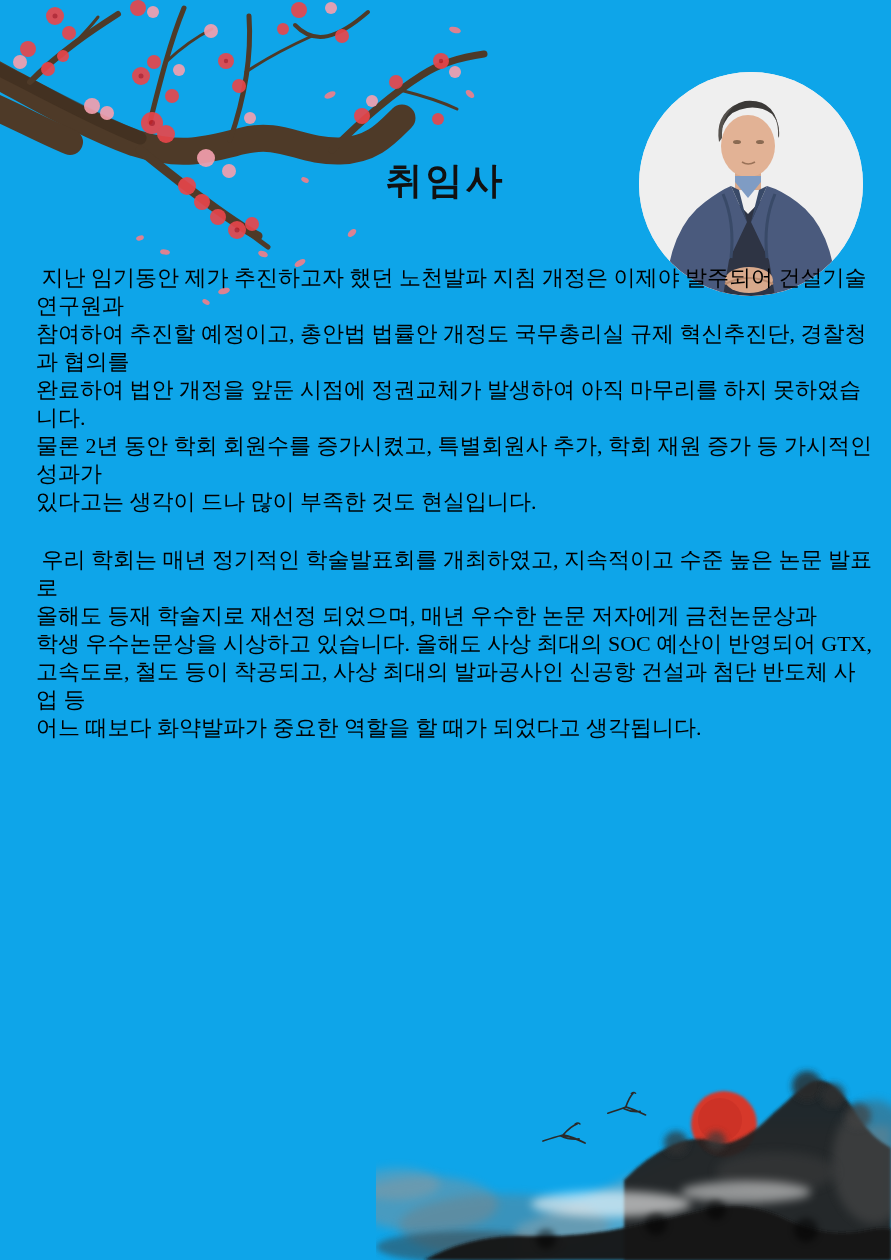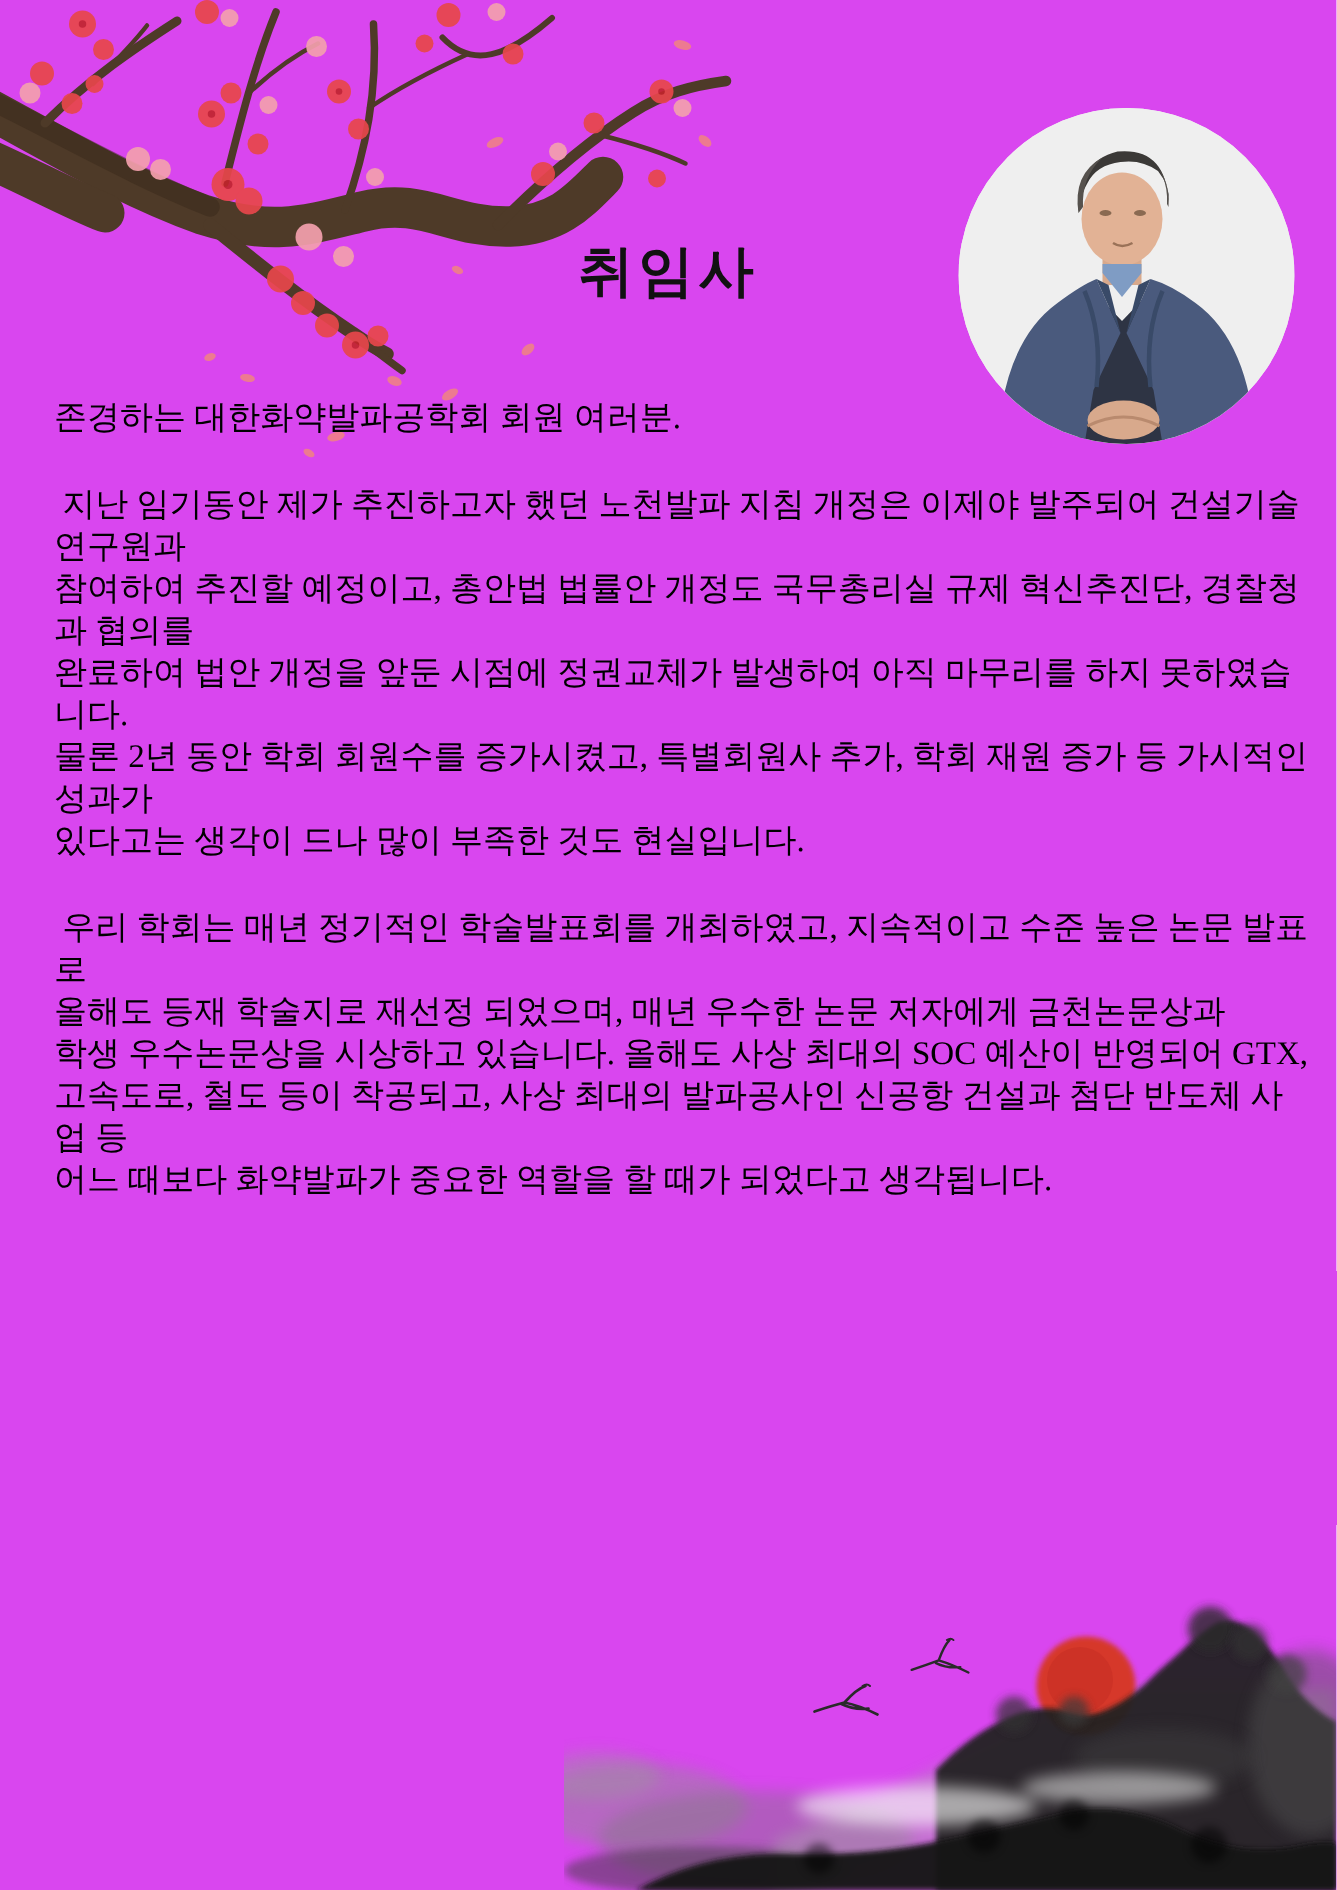--- a/index.html
+++ b/index.html
@@ -1,19 +1,19 @@
 <!DOCTYPE html>
 <html><head>
 <meta charset="utf-8">
 <style>
   html,body{margin:0;padding:0;background:#ffffff;}
   .page{
     position:relative;
     width:891px;height:1260px;
-    background:#d946ef;
+    background:#0ea5e9;
     overflow:hidden;
     font-family:"Liberation Serif","DejaVu Serif",serif;
     color:#000;
   }
   .blossom-deco{position:absolute;left:0;top:0;width:500px;height:345px;pointer-events:none;}
   .doc-title{
     position:absolute;left:0;top:156px;width:891px;
     text-align:center;
     font-size:37px;font-weight:700;letter-spacing:3px;
     color:#111;
@@ -152,21 +152,20 @@
 
       <path d="M84,122 Q96,150 92,186" stroke="#394a68" stroke-width="3" fill="none"></path>
       <path d="M136,122 Q124,150 128,186" stroke="#394a68" stroke-width="3" fill="none"></path>
 
       <ellipse cx="110" cy="208" rx="24" ry="13" fill="#d8a98c"></ellipse>
       <path d="M86,212 Q110,200 134,212" stroke="#b98a6e" stroke-width="2" fill="none"></path>
     </svg>
   </div>
 
   <div class="body-text">
-    <p class="greeting">존경하는 대한화약발파공학회 회원 여러분.</p>
     <p> 지난 임기동안 제가 추진하고자 했던 노천발파 지침 개정은 이제야 발주되어 건설기술연구원과
 참여하여 추진할 예정이고, 총안법 법률안 개정도 국무총리실 규제 혁신추진단, 경찰청과 협의를
 완료하여 법안 개정을 앞둔 시점에 정권교체가 발생하여 아직 마무리를 하지 못하였습니다.
 물론 2년 동안 학회 회원수를 증가시켰고, 특별회원사 추가, 학회 재원 증가 등 가시적인 성과가
 있다고는 생각이 드나 많이 부족한 것도 현실입니다.</p>
     <p> 우리 학회는 매년 정기적인 학술발표회를 개최하였고, 지속적이고 수준 높은 논문 발표로
 올해도 등재 학술지로 재선정 되었으며, 매년 우수한 논문 저자에게 금천논문상과
 학생 우수논문상을 시상하고 있습니다. 올해도 사상 최대의 SOC 예산이 반영되어 GTX,
 고속도로, 철도 등이 착공되고, 사상 최대의 발파공사인 신공항 건설과 첨단 반도체 사업 등
 어느 때보다 화약발파가 중요한 역할을 할 때가 되었다고 생각됩니다.</p>

